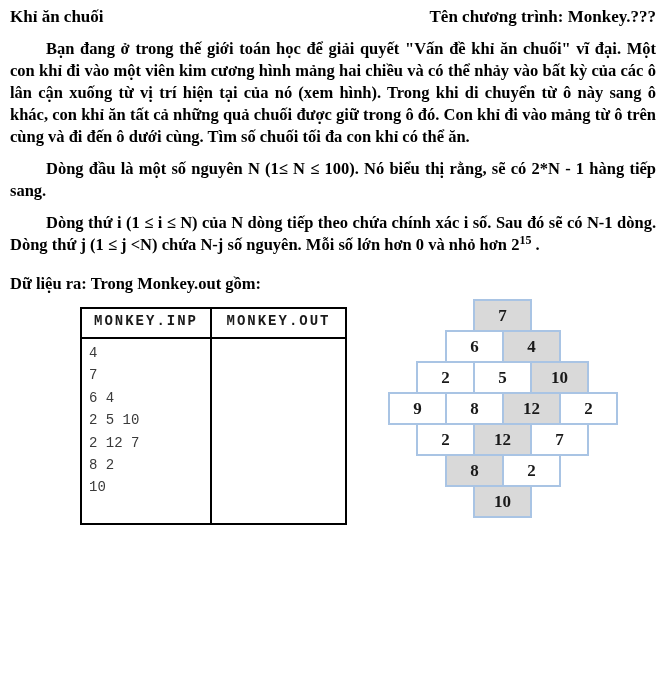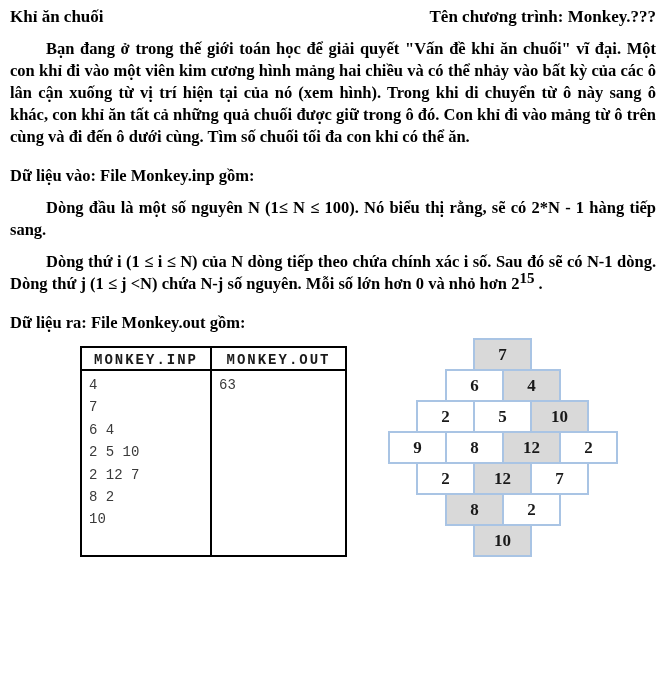--- a/index.html
+++ b/index.html
@@ -35,21 +35,21 @@
     text-align: justify;
     font-weight: bold;
   }
   p.indent { text-indent: 36px; }
   .sechead {
     margin-top: 17px;
     font-size: 16.5px;
     font-weight: bold;
     line-height: 22px;
   }
-  sup { font-size: 15px; line-height: 0; }
+  sup { font-size: 12px; line-height: 0; }
 
   .example-row {
     display: flex;
     align-items: flex-start;
     margin-top: 12px;
     margin-left: 70px;
   }
   
   .io-table {
     display: grid;
@@ -57,21 +57,21 @@
     border: 2px solid #000000;
     font-family: "Liberation Mono", "DejaVu Sans Mono", monospace;
     background: #ffffff;
   }
   .th {
     border-bottom: 2px solid #000000;
     font-weight: bold;
     font-size: 14px;
     letter-spacing: 2px;
     text-align: center;
-    padding: 4px 0 1px 0;
+    padding: 4px 0 8px 0;
     color: #1a1a1a;
   }
   .td {
     height: 181px;
     padding: 3px 6px 0 7px;
     font-size: 14px;
     color: #3a3a3a;
   }
   .td-left, .th-left { border-right: 2px solid #000000; }
   .mono-line { line-height: 22.4px; white-space: pre; }
@@ -105,46 +105,42 @@
 
 <div class="page">
 
   <div class="titlebar">
     <span>Khỉ ăn chuối</span>
     <span class="program">Tên chương trình: Monkey.???</span>
   </div>
 
   <p class="body indent">Bạn đang ở trong thế giới toán học để giải quyết "Vấn đề khỉ ăn chuối" vĩ đại. Một con khỉ đi vào một viên kim cương hình mảng hai chiều và có thể nhảy vào bất kỳ của các ô lân cận xuống từ vị trí hiện tại của nó (xem hình). Trong khi di chuyển từ ô này sang ô khác, con khỉ ăn tất cả những quả chuối được giữ trong ô đó. Con khỉ đi vào mảng từ ô trên cùng và đi đến ô dưới cùng. Tìm số chuối tối đa con khỉ có thể ăn.</p>
 
-  <div class="sechead">Dữ liệu vào: File Monkey.inp gồm:</div>
 
   <p class="body indent"><span>Dòng đầu là một số nguyên </span><b>N (1≤ N ≤ 100)</b><span>. Nó biểu thị rằng, sẽ có </span><b>2*N - 1</b><span> hàng tiếp sang.</span></p>
 
   <p class="body indent"><span>Dòng thứ </span><b>i (1 ≤ i ≤ N)</b><span> của </span><b>N</b><span> dòng tiếp theo chứa chính xác </span><b>i</b><span> số. Sau đó sẽ có </span><b>N-1</b><span> dòng. Dòng thứ </span><b>j (1 ≤ j &lt;N)</b><span> chứa </span><b>N-j</b><span> số nguyên. Mỗi số lớn hơn 0 và nhỏ hơn </span><b>2</b><b><sup>15</sup></b><span> .</span></p>
 
-  <div class="sechead">Dữ liệu ra: File Monkey.out gồm:</div>
+  <div class="sechead">Dữ liệu ra: Trong Monkey.out gồm:</div>
 
 
 
   <div class="example-row">
 
     <div class="io-table">
       <div class="th th-left">MONKEY.INP</div>
       <div class="th">MONKEY.OUT</div>
       <div class="td td-left">
         <div class="mono-line">4</div>
         <div class="mono-line">7</div>
         <div class="mono-line">6 4</div>
         <div class="mono-line">2 5 10</div>
         <div class="mono-line">2 12 7</div>
         <div class="mono-line">8 2</div>
         <div class="mono-line">10</div>
-      </div>
-      <div class="td">
-        <div class="mono-line">63</div>
       </div>
     </div>
 
     <div class="diamond">
       <div class="drow o3">
         <div class="dcell shaded">7</div>
       </div>
       <div class="drow o2">
         <div class="dcell">6</div>
         <div class="dcell shaded">4</div>

